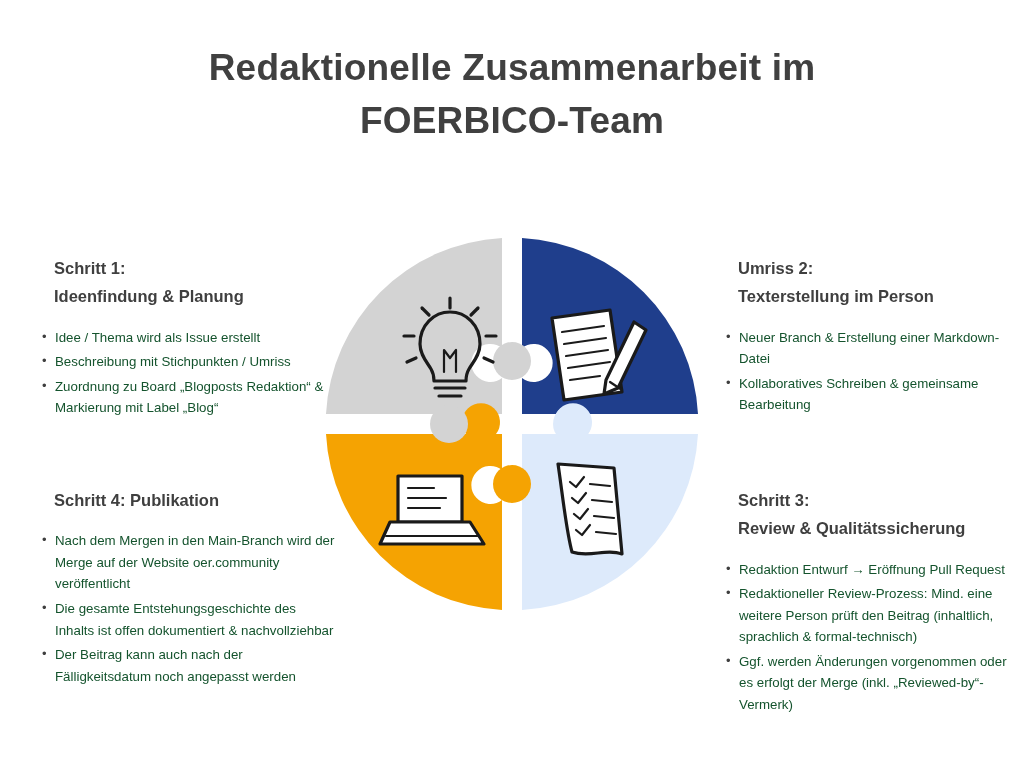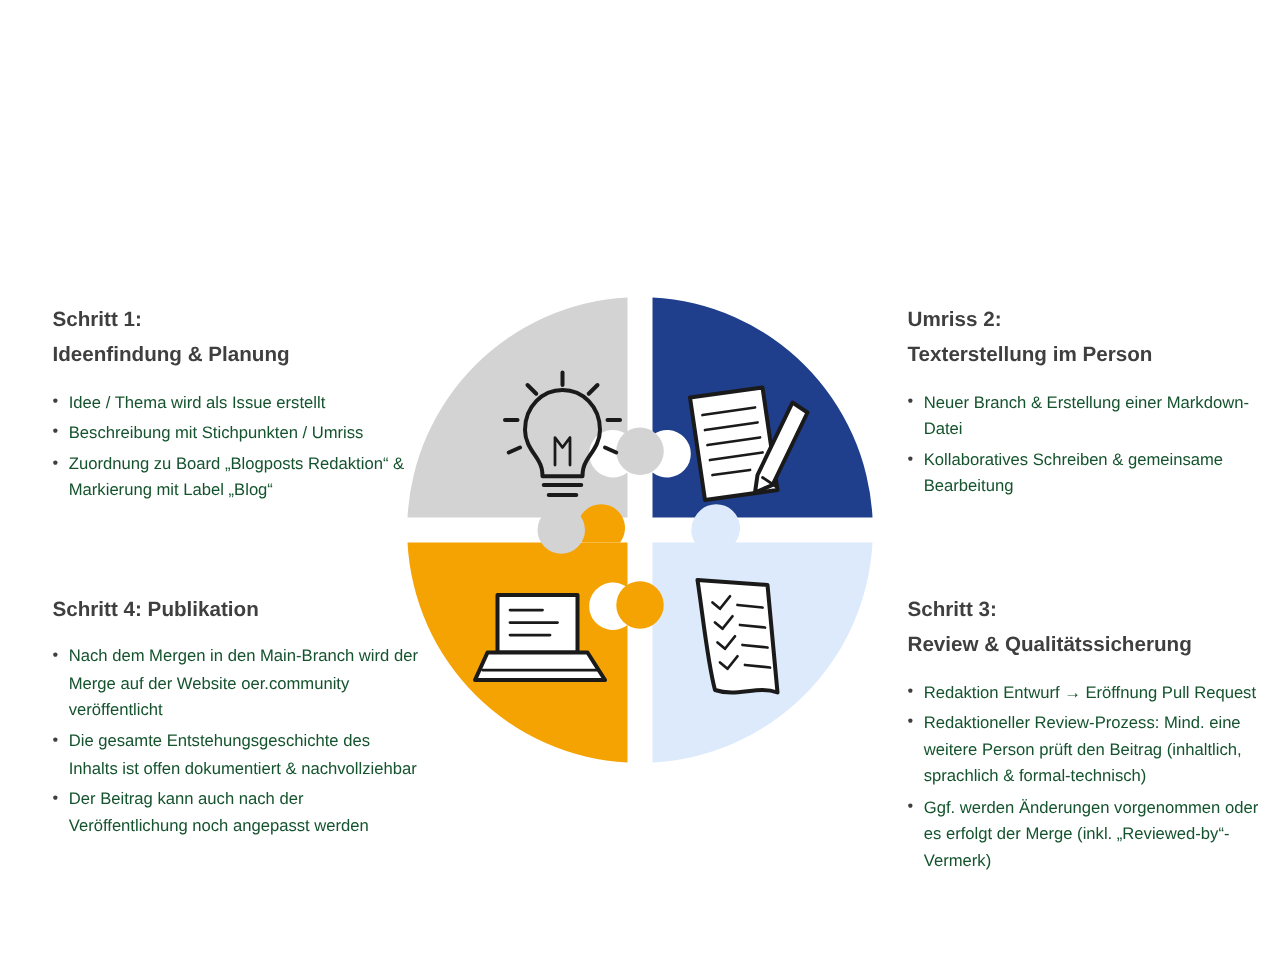--- a/index.html
+++ b/index.html
@@ -33,21 +33,21 @@
     line-height: 1.42;
     letter-spacing: 0.2px;
   }
   .title .line2 { display: block; }
 
   
   .block {
     position: absolute;
   }
   .block h3 {
-    margin: 4px;
+    margin: 16px;
     font-size: 16.5px;
     font-weight: bold;
     color: #3f3f3f;
     line-height: 1.72;
   }
   .block h3 .sub { display: block; }
   .block ul {
     margin: 12px 0 0 0;
     padding: 0 0 0 17px;
     list-style: none;
@@ -86,20 +86,24 @@
   
   .ink { stroke: #1a1a1a; fill: none; stroke-width: 3.2; stroke-linecap: round; stroke-linejoin: round; }
   .ink-thin { stroke: #1a1a1a; fill: none; stroke-width: 2.2; stroke-linecap: round; stroke-linejoin: round; }
   .fill-w { fill: #ffffff; stroke: #1a1a1a; stroke-width: 3.2; stroke-linejoin: round; }
 </style>
 </head>
 <body>
 
 <div class="slide">
 
+  <div class="title">
+    <span>Redaktionelle Zusammenarbeit im</span>
+    <span class="line2">FOERBICO-Team</span>
+  </div>
 
   <div class="puzzle">
     <svg width="384" height="384" viewBox="0 0 384 384" xmlns="http://www.w3.org/2000/svg">
 
       <g>
         <path d="M186,6 A186,186 0 0 0 6,192 A186,186 0 0 0 186,378
                  L186,300
                  a1,1 0 0 1 0,-30
                  a1,1 0 0 1 0,30
                  Z" fill="none"></path>
@@ -235,21 +239,21 @@
     </ul>
   </div>
 
   <div class="block" id="block-step4">
     <h3>
       <span>Schritt 4: Publikation</span>
     </h3>
     <ul>
       <li> Nach dem Mergen in den Main-Branch wird der Merge auf der Website oer.community veröffentlicht</li>
       <li>Die gesamte Entstehungsgeschichte des Inhalts ist offen dokumentiert &amp; nachvollziehbar</li>
-      <li>Der Beitrag kann auch nach der Veröffentlichung noch angepasst werden</li>
+      <li>Der Beitrag kann auch nach der Fälligkeitsdatum noch angepasst werden</li>
     </ul>
   </div>
 
   <div class="block" id="block-step3">
     <h3>
       <span>Schritt 3:</span>
       <span class="sub">Review &amp; Qualitätssicherung</span>
     </h3>
     <ul>
       <li>Redaktion Entwurf → Eröffnung Pull Request</li>

